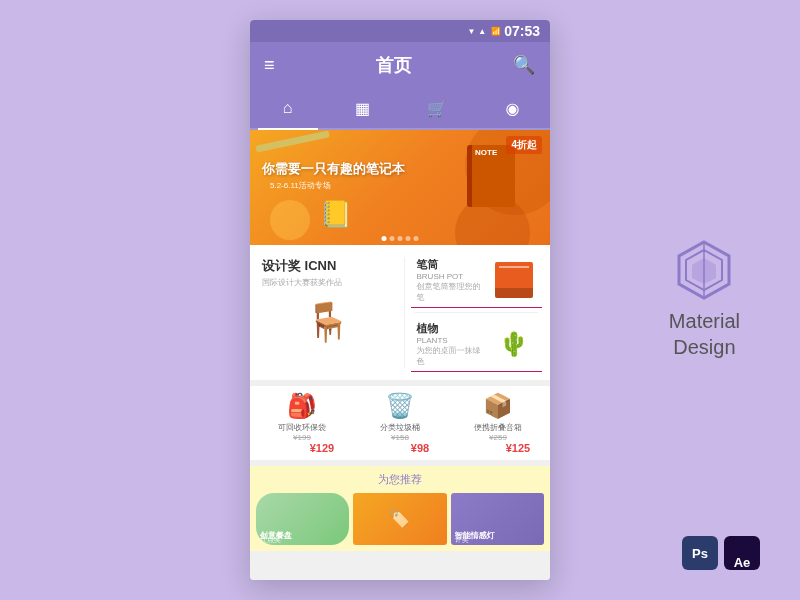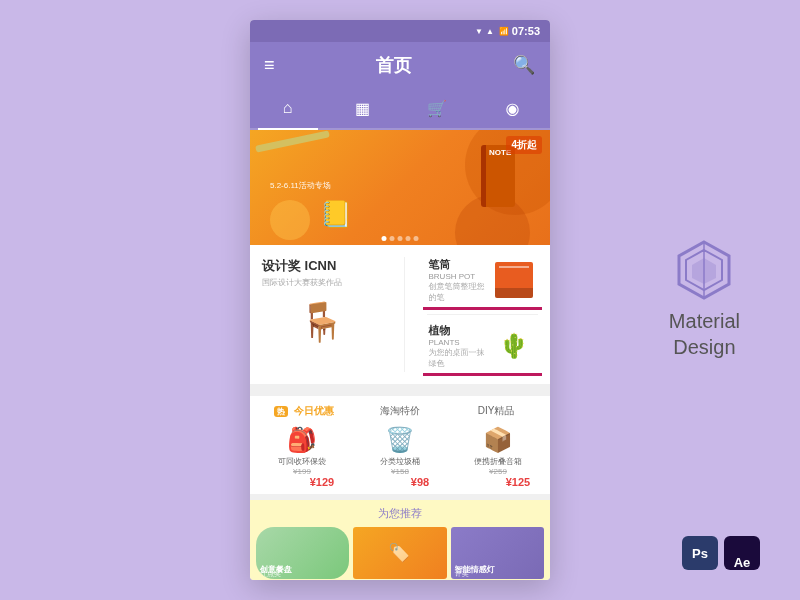--- a/index.html
+++ b/index.html
@@ -34,21 +34,21 @@
       padding: 0 10px;
       gap: 4px;
     }
     .status-icons {
       display: flex;
       align-items: center;
       gap: 3px;
     }
     .status-text {
       color: white;
-      font-size: 11px;
+      font-size: 14px;
       font-weight: bold;
     }
     
     .nav-bar {
       background: #8b7bc8;
       height: 46px;
       display: flex;
       align-items: center;
       justify-content: space-between;
       padding: 0 14px;
@@ -121,24 +121,24 @@
     
     .main-content {
       flex: 1;
       background: #f0f0f0;
       overflow-y: auto;
       overflow-x: hidden;
     }
     
     .category-section {
       background: white;
-      margin-bottom: 12px;
+      margin-bottom: 6px;
       display: flex;
       padding: 8px;
-      gap: 18px;
+      gap: 6px;
     }
     .category-left {
       flex: 1;
       padding: 4px;
     }
     .category-title-cn {
       font-size: 13px;
       font-weight: bold;
       color: #333;
     }
@@ -154,21 +154,21 @@
       margin-top: 6px;
     }
     .category-right {
       flex: 1;
       display: flex;
       flex-direction: column;
       gap: 4px;
     }
     .category-right-item {
       background: white;
-      border-bottom: 3px solid #be185d;
+      border-bottom: 1px solid #be185d;
       padding: 4px 6px;
       display: flex;
       align-items: center;
       gap: 6px;
     }
     .cat-right-text { flex: 1; }
     .cat-right-cn {
       font-size: 11px;
       font-weight: bold;
       color: #333;
@@ -402,24 +402,25 @@
     </div>
 
     <div class="banner">
 
       <div style="position:absolute; right:-15px; top:-15px; width:100px; height:100px; border-radius:50%; background:rgba(200,80,0,0.3);"></div>
       <div style="position:absolute; right:20px; bottom:-25px; width:75px; height:75px; border-radius:50%; background:rgba(180,60,0,0.25);"></div>
       <div style="position:absolute; left:20px; bottom:5px; width:40px; height:40px; border-radius:50%; background:rgba(255,200,80,0.4);"></div>
 
       <div style="position:absolute; top:8px; left:5px; width:75px; height:7px; background:#d4c060; border-radius:3px; transform:rotate(-12deg);"></div>
 
-      <div style="position:absolute; top:15px; right:35px; width:34px; height:62px; background:#cc5500; border-radius:3px; border-left:5px solid #aa3300;">
+      <div style="position:absolute; top:15px; right:35px; width:48px; height:62px; background:#cc5500; border-radius:3px; border-left:5px solid #aa3300;">
         <div style="color:white; font-size:8px; padding:3px; font-weight:bold;">NOTE</div>
       </div>
 
+      <div style="position:absolute; top:30px; left:12px; color:white; font-size:13px; font-weight:bold; text-shadow:1px 1px 3px rgba(0,0,0,0.3);">你需要一只有趣的笔记本</div>
       <div style="position:absolute; top:50px; left:20px; color:rgba(255,255,255,0.9); font-size:8px;">5.2-6.11活动专场</div>
 
       <div style="position:absolute; top:6px; right:8px; color:white; font-size:10px; font-weight:bold; background:rgba(220,60,0,0.6); padding:2px 5px; border-radius:3px;">4折起</div>
 
       <div style="position:absolute; bottom:15px; left:70px; font-size:26px;">📒</div>
 
       <div class="banner-dots">
         <div class="dot active"></div>
         <div class="dot"></div>
         <div class="dot"></div>
@@ -467,32 +468,20 @@
               <div class="cat-right-desc">为您的桌面一抹绿色</div>
             </div>
             <div class="cat-right-img">
               <span style="font-size:24px;">🌵</span>
             </div>
           </div>
         </div>
       </div>
 
       <div class="deals-section">
-        <div class="deals-header">
-          <div class="deals-tab active">
-            <span class="hot-badge">热</span>
-            <span>今日优惠</span>
-          </div>
-          <div class="deals-tab">
-            <span>海淘特价</span>
-          </div>
-          <div class="deals-tab">
-            <span>DIY精品</span>
-          </div>
-        </div>
         <div class="deals-items">
 
           <div class="deal-item">
             <div class="deal-img">🎒</div>
             <div class="deal-name">可回收环保袋</div>
             <div class="deal-price-old">¥199</div>
             <div class="deal-price-new">¥129</div>
           </div>
 
           <div class="deal-item">

